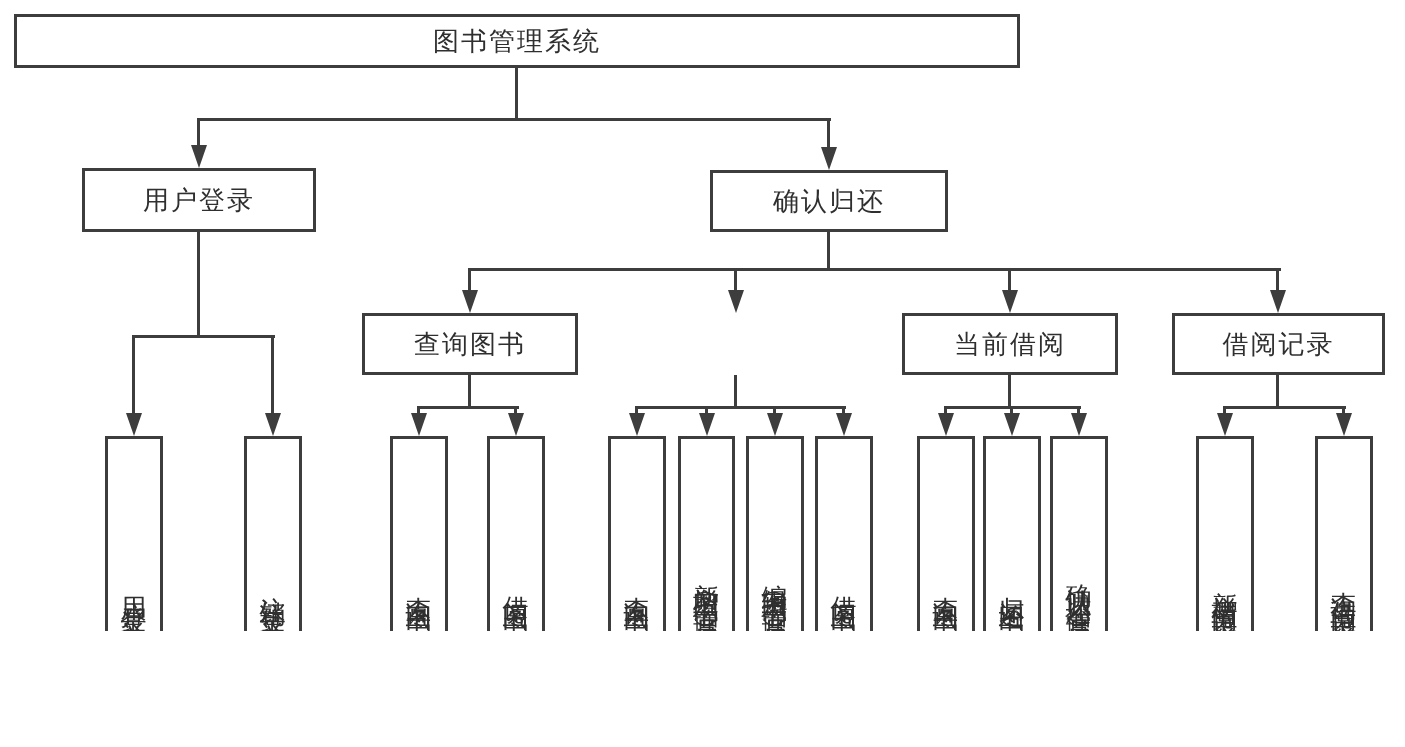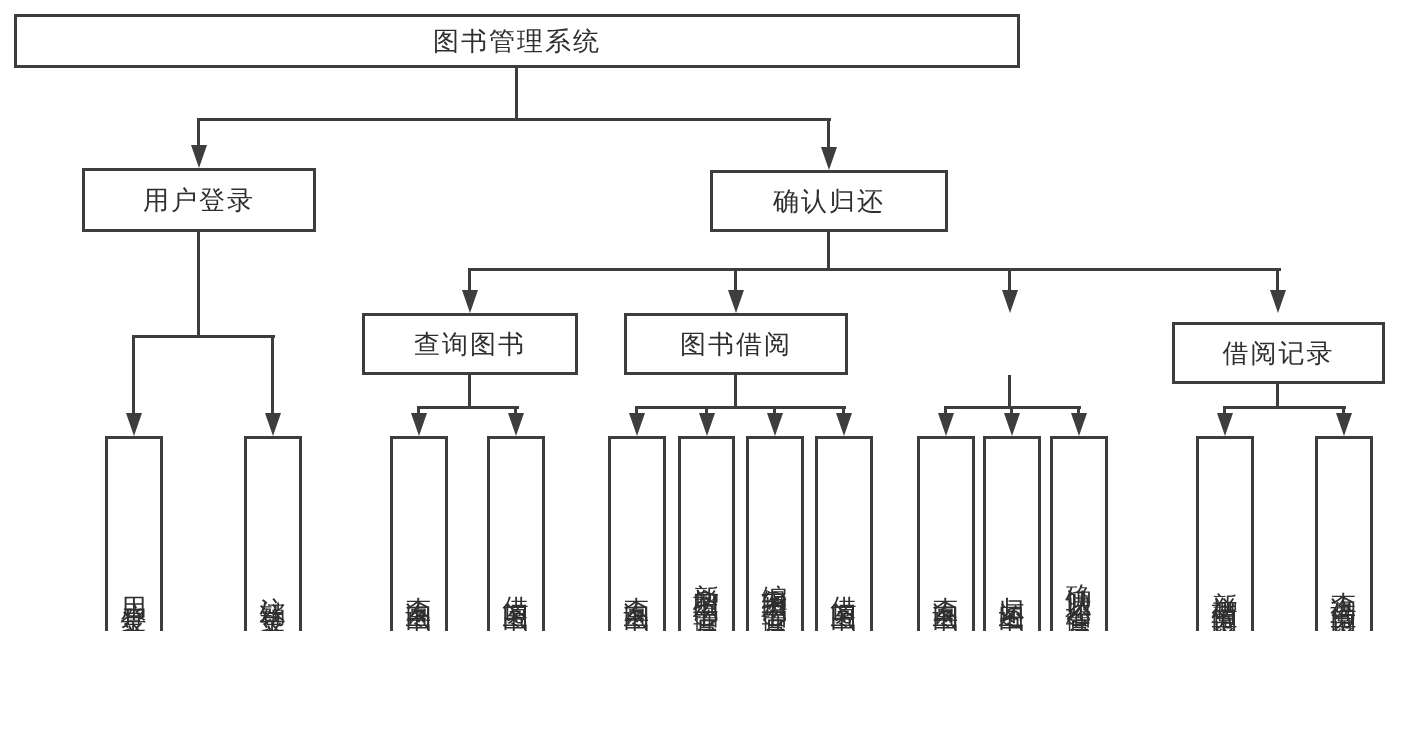--- a/index.html
+++ b/index.html
@@ -109,24 +109,24 @@
   <div class="box" style="left:82px;top:168px;width:234px;height:64px;">
     <span>用户登录</span>
   </div>
   <div class="box" style="left:710px;top:170px;width:238px;height:62px;">
     <span>确认归还</span>
   </div>
 
   <div class="box" style="left:362px;top:313px;width:216px;height:62px;">
     <span>查询图书</span>
   </div>
-  <div class="box" style="left:624px;top:313px;width:224px;height:62px;">
-    <span>图书借阅</span>
+  <div class="box" style="left:902px;top:313px;width:216px;height:62px;">
+    <span>当前借阅</span>
   </div>
-  <div class="box" style="left:1172px;top:313px;width:213px;height:62px;margin-top:9px;">
+  <div class="box" style="left:1172px;top:313px;width:213px;height:62px;">
     <span>借阅记录</span>
   </div>
 
   <div class="box leaf" style="left:105px;top:436px;width:58px;height:299px;">
     <span>用户登录</span>
   </div>
   <div class="box leaf" style="left:244px;top:436px;width:58px;height:299px;">
     <span>注销登录</span>
   </div>
 

